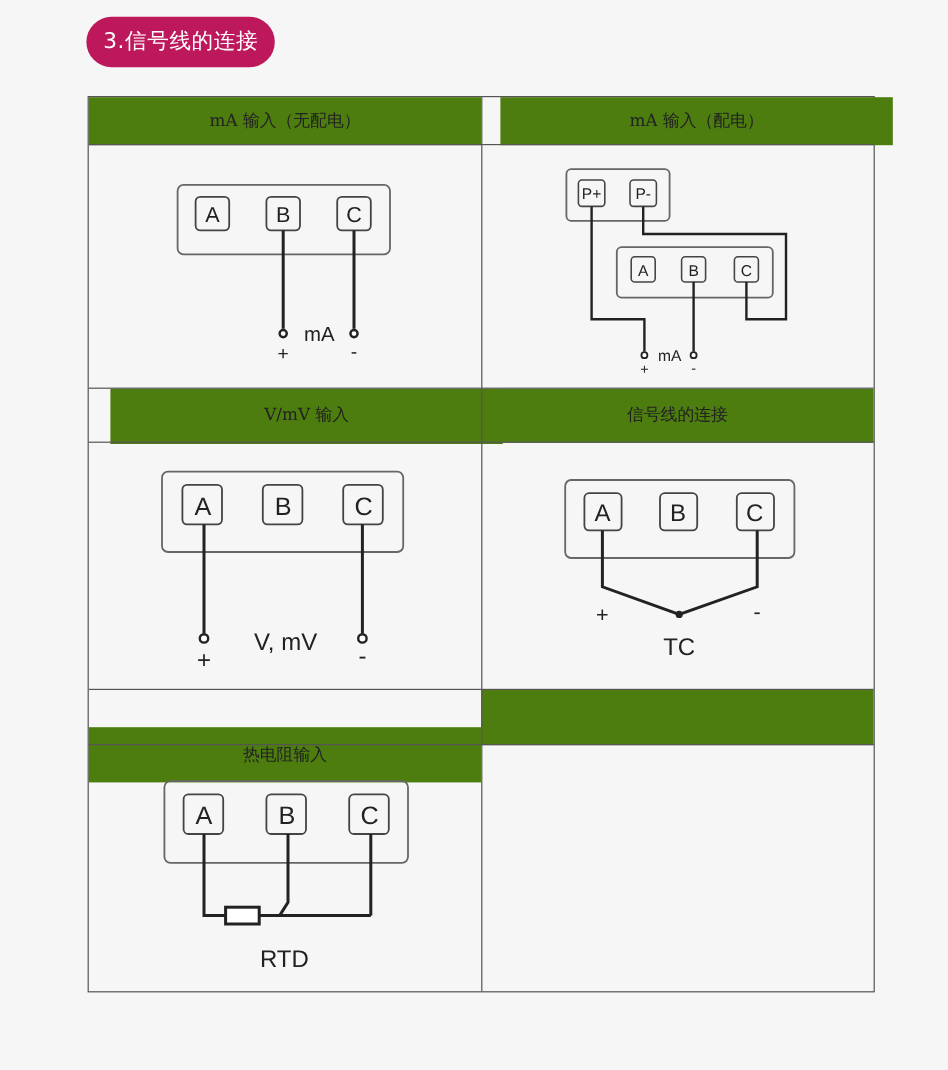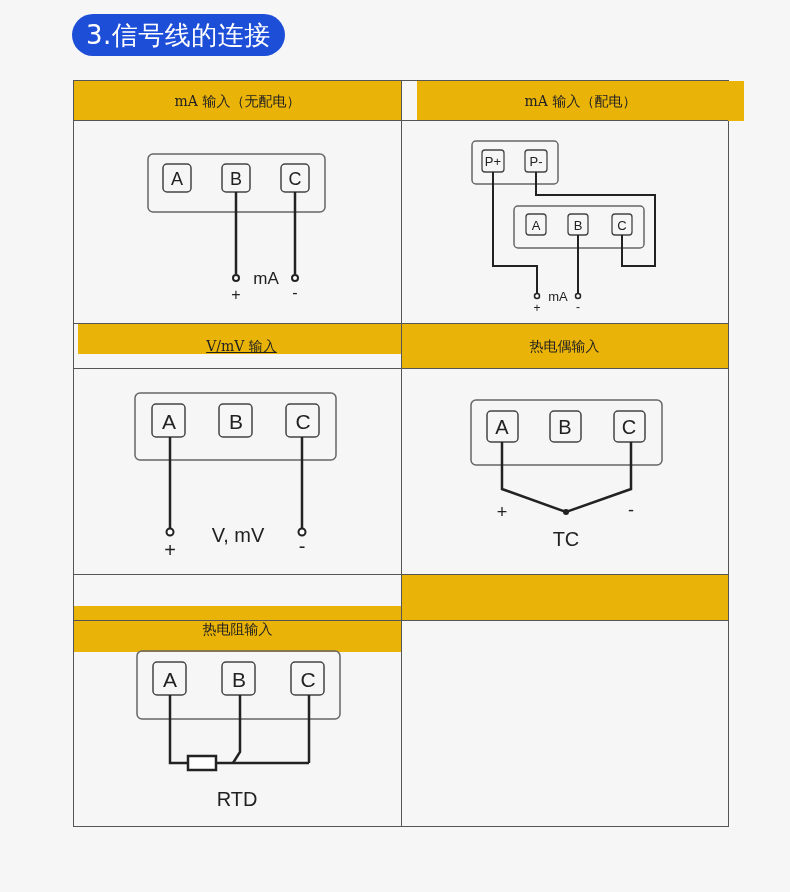--- a/index.html
+++ b/index.html
@@ -1,36 +1,36 @@
 <!DOCTYPE html>
 <html><head>
 <meta charset="utf-8">
 <style>
   html,body{margin:0;padding:0;}
   body{width:790px;height:892px;background:#f6f6f6;position:relative;overflow:hidden;font-family:"DejaVu Sans",sans-serif;}
-  .title-pill{position:absolute;left:72px;top:14px;height:42px;padding:0 14px;border-radius:21px;background:#1d4ed8;color:#fff;font-size:26px;line-height:42px;letter-spacing:0.5px;}
+  .title-pill{position:absolute;left:72px;top:14px;height:42px;padding:0 14px;border-radius:21px;background:#be185d;color:#fff;font-size:18px;line-height:42px;letter-spacing:0.5px;}
   .grid{position:absolute;left:73px;top:80px;width:656px;height:747px;border:1.5px solid #555;box-sizing:border-box;}
   .cell{position:absolute;box-sizing:border-box;}
-  .hdr{background:#eab308;text-align:center;font-family:"DejaVu Serif",serif;font-size:14px;color:#222;}
+  .hdr{background:#4d7c0f;text-align:center;font-family:"DejaVu Serif",serif;font-size:14px;color:#222;}
   .hline{position:absolute;left:0;width:100%;height:0;border-top:1.5px solid #555;}
   .vline{position:absolute;top:0;height:100%;width:0;border-left:1.5px solid #555;left:327px;}
   svg{position:absolute;overflow:visible;}
   svg text{font-family:"Liberation Sans",sans-serif;fill:#222;}
 </style>
 </head>
 <body>
 
 <div class="title-pill">3.信号线的连接</div>
 
 <div class="grid">
 
   <div class="cell hdr" style="left:0;top:0;width:327px;height:40px;line-height:40px;">mA 输入（无配电）</div>
   <div class="cell hdr" style="left:327px;top:0;width:327px;height:40px;line-height:40px;margin-left:16px;">mA 输入（配电）</div>
-  <div class="cell hdr" style="left:4px;top:243px;width:327px;height:30px;line-height:45px;text-decoration:underline;">V/mV 输入</div>
-  <div class="cell hdr" style="left:327px;top:243px;width:327px;height:45px;line-height:45px;">热电偶输入</div>
+  <div class="cell hdr" style="left:18px;top:243px;width:327px;height:46px;line-height:45px;">V/mV 输入</div>
+  <div class="cell hdr" style="left:327px;top:243px;width:327px;height:45px;line-height:45px;">信号线的连接</div>
   <div class="cell hdr" style="left:0;top:494px;width:327px;height:46px;line-height:46px;margin-top:31px;">热电阻输入</div>
   <div class="cell hdr" style="left:327px;top:494px;width:327px;height:46px;line-height:46px;"></div>
 
   <div class="hline" style="top:39px;"></div>
   <div class="hline" style="top:242px;"></div>
   <div class="hline" style="top:287px;"></div>
   <div class="hline" style="top:493px;"></div>
   <div class="hline" style="top:539px;"></div>
   <div class="vline"></div>
 </div>

